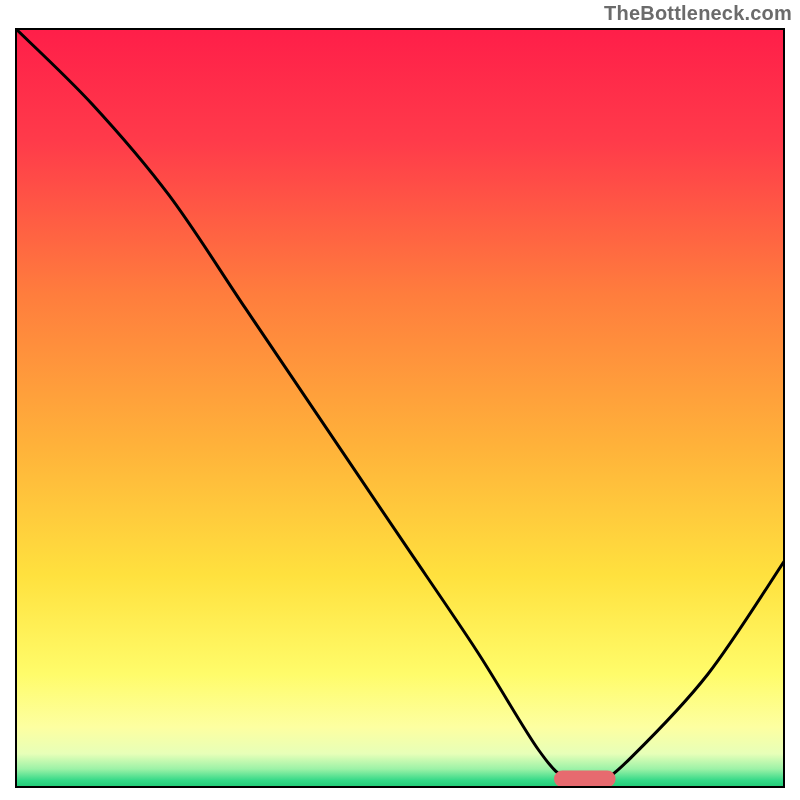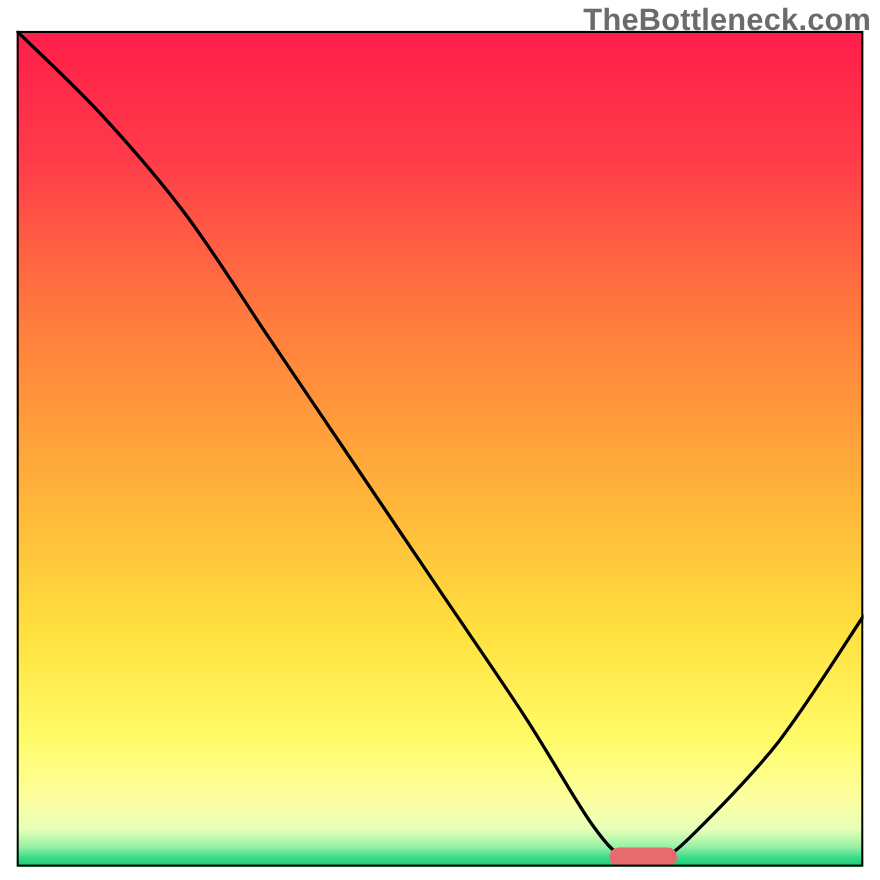--- a/index.html
+++ b/index.html
@@ -12,21 +12,21 @@
   .container {
     position: relative;
     width: 800px;
     height: 800px;
   }
   .watermark {
     position: absolute;
     top: 2px;
     right: 8px;
     font-family: Arial, Helvetica, sans-serif;
-    font-size: 28px;
+    font-size: 20px;
     font-weight: 600;
     color: #6b6b6b;
     letter-spacing: 0.2px;
   }
   .plot {
     position: absolute;
     left: 15px;
     top: 28px;
     width: 770px;
     height: 760px;

